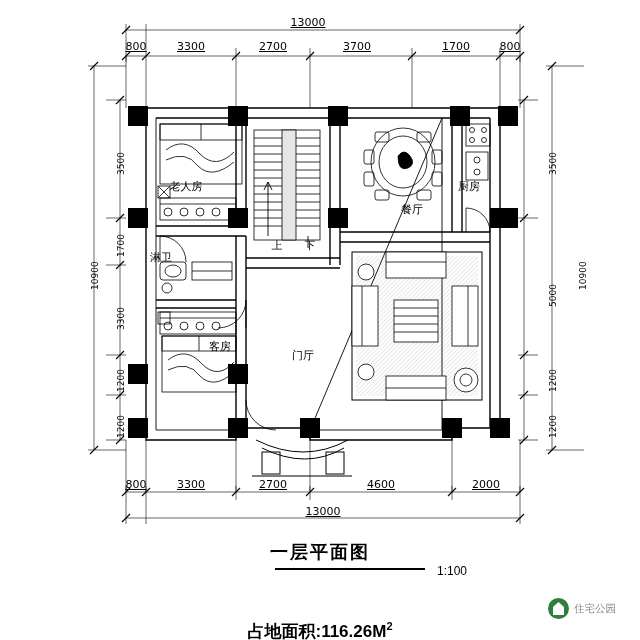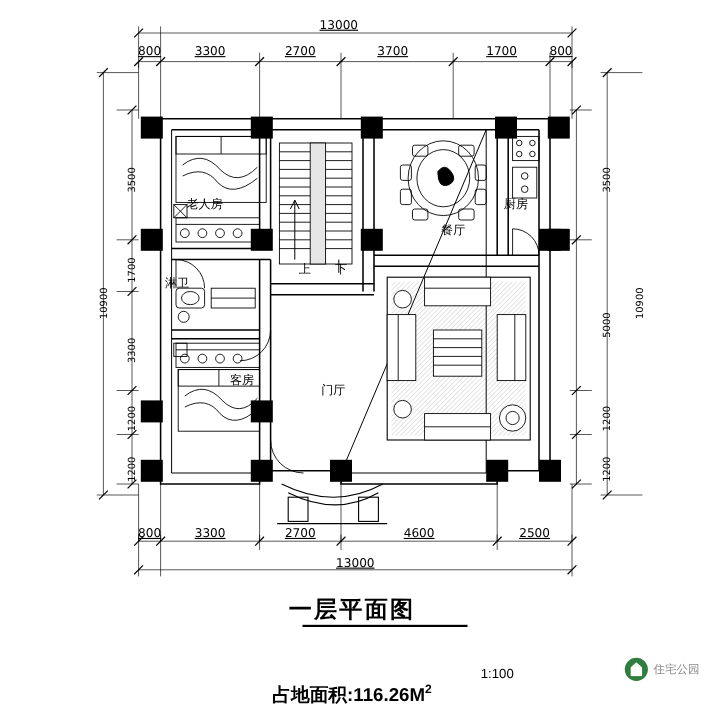--- a/index.html
+++ b/index.html
@@ -6,22 +6,22 @@
   body{
     width:640px;height:640px;background:#ffffff;
     font-family:"Liberation Sans","DejaVu Sans",sans-serif;
     overflow:hidden;position:relative;
   }
   #plan{position:absolute;left:0;top:0;width:640px;height:640px;}
   .txt{position:absolute;font-family:"DejaVu Sans","Liberation Sans",sans-serif;color:#000;white-space:nowrap;}
   .dim{font-size:11px;text-decoration:underline;}
   .dimv{font-size:9px;transform-origin:0 0;transform:rotate(-90deg);}
   .room{font-size:11px;}
-  .title{position:absolute;font-size:21px;font-weight:bold;letter-spacing:2px;color:#000;}
-  .scale{position:absolute;font-size:12px;color:#000;margin-top:41px;}
+  .title{position:absolute;font-size:18px;font-weight:bold;letter-spacing:2px;color:#000;}
+  .scale{position:absolute;font-size:12px;color:#000;}
   .area{position:absolute;font-size:17px;font-weight:bold;color:#000;}
   .sup{font-size:11px;vertical-align:super;}
   .wm{position:absolute;display:flex;align-items:center;gap:5px;}
   .wm-badge{width:21px;height:21px;border-radius:50%;background:#2f7d3f;position:relative;}
   .wm-badge:before{content:"";position:absolute;left:5px;top:4px;width:11px;height:13px;
      background:#fff;clip-path:polygon(50% 0%,100% 38%,100% 100%,0% 100%,0% 38%);}
   .wm-text{font-size:10.5px;color:#8a8a8a;}
 </style>
 </head>
 <body>
@@ -336,21 +336,21 @@
 <div class="txt dim" style="left:191px;top:40px;transform:translateX(-50%);">3300</div>
 <div class="txt dim" style="left:273px;top:40px;transform:translateX(-50%);">2700</div>
 <div class="txt dim" style="left:357px;top:40px;transform:translateX(-50%);">3700</div>
 <div class="txt dim" style="left:456px;top:40px;transform:translateX(-50%);">1700</div>
 <div class="txt dim" style="left:510px;top:40px;transform:translateX(-50%);">800</div>
 
 <div class="txt dim" style="left:136px;top:478px;transform:translateX(-50%);">800</div>
 <div class="txt dim" style="left:191px;top:478px;transform:translateX(-50%);">3300</div>
 <div class="txt dim" style="left:273px;top:478px;transform:translateX(-50%);">2700</div>
 <div class="txt dim" style="left:381px;top:478px;transform:translateX(-50%);text-align:center;">4600</div>
-<div class="txt dim" style="left:486px;top:478px;transform:translateX(-50%);">2500</div>
+<div class="txt dim" style="left:486px;top:478px;transform:translateX(-50%);">2000</div>
 <div class="txt dim" style="left:323px;top:505px;transform:translateX(-50%);">13000</div>
 
 <div class="txt dimv" style="left:116px;top:175px;">3500</div>
 <div class="txt dimv" style="left:116px;top:257px;">1700</div>
 <div class="txt dimv" style="left:116px;top:330px;">3300</div>
 <div class="txt dimv" style="left:116px;top:392px;">1200</div>
 <div class="txt dimv" style="left:116px;top:438px;">1200</div>
 <div class="txt dimv" style="left:90px;top:290px;">10900</div>
 
 <div class="txt dimv" style="left:548px;top:175px;">3500</div>
@@ -368,16 +368,16 @@
 <div class="txt room" style="left:208px;top:346px;transform:translate(-50%,-50%);margin-left:12px;">客房</div>
 <div class="txt room" style="left:303px;top:355px;transform:translate(-50%,-50%);">门厅</div>
 
 <div class="title" style="left:320px;top:540px;transform:translateX(-50%);">一层平面图</div>
 <div style="position:absolute;left:275px;top:568px;width:150px;height:2px;background:#000;"></div>
 <div class="scale" style="left:437px;top:564px;">1:100</div>
 <div class="area" style="left:320px;top:596px;transform:translateX(-50%);margin-top:24px;">
   <span>占地面积:116.26M</span><span class="sup">2</span>
 </div>
 
-<div class="wm" style="left:568px;top:598px;">
+<div class="wm" style="left:548px;top:598px;">
   <span class="wm-badge"></span>
   <span class="wm-text">住宅公园</span>
 </div>
 
 </body></html>

